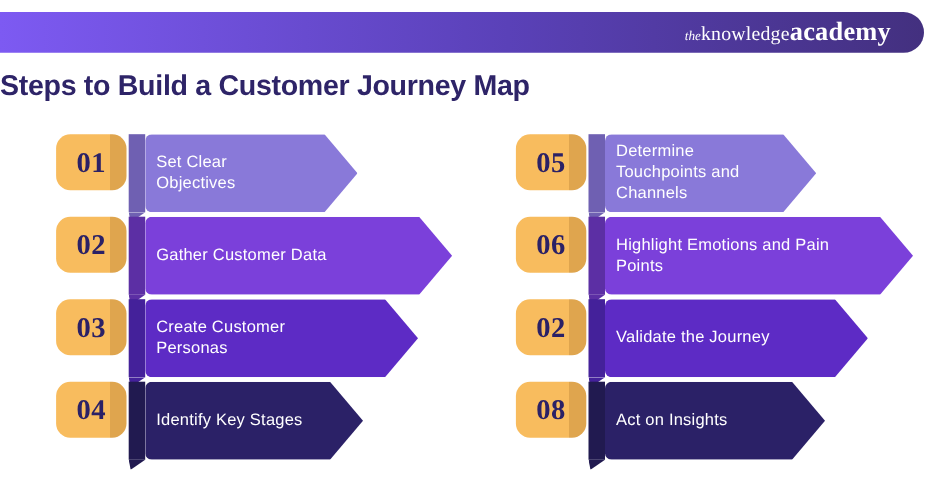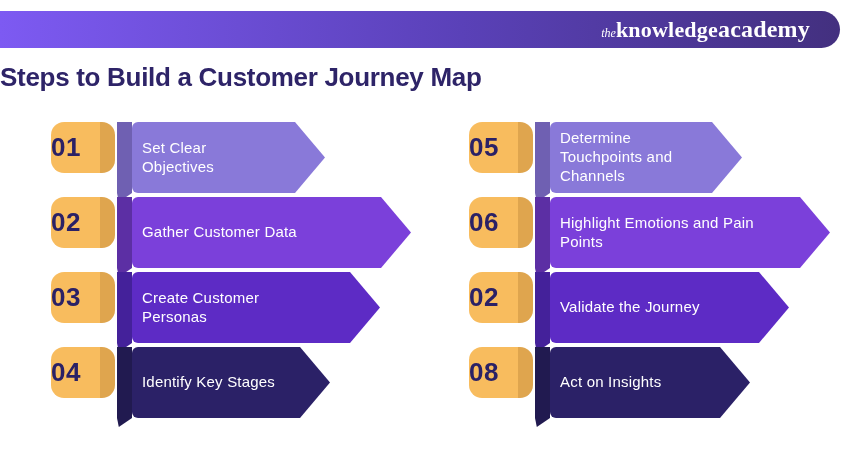--- a/index.html
+++ b/index.html
@@ -20,21 +20,21 @@
     width: 840px; height: 37px;
     background: linear-gradient(90deg, #7d5af2 0%, #5a41b8 55%, #43307f 100%);
     border-radius: 0 19px 19px 0;
     display: flex;
     align-items: center;
     justify-content: flex-end;
     padding-right: 30px;
   }
   .logo { color: #ffffff; font-family: "Liberation Serif", serif; white-space: nowrap; }
   .logo .the { font-style: italic; font-size: 12px; }
-  .logo .knowledge { font-weight: 700; font-size: 22px; letter-spacing: 0.2px; }
+  .logo .knowledge { font-weight: 400; font-size: 18px; letter-spacing: 0.2px; }
   .logo .academy { font-weight: 700; font-size: 24px; letter-spacing: 0.2px; }
 
   
   .title {
     position: absolute;
     top: 62px; left: 0;
     width: 100%;
     text-align: left;
     font-size: 26px;
     font-weight: 700;
@@ -54,22 +54,24 @@
   .col-right { left: 469px; }
 
   .step { display: flex; height: 71px; }
 
   .tab {
     width: 64px; height: 51px;
     border-radius: 13px;
     background: linear-gradient(90deg, #f8bc5e 0%, #f8bc5e 76%, #dfa54e 76%, #dfa54e 100%);
     display: flex;
     align-items: center;
+    justify-content: center;
     flex: none;
     margin-right: 2px;
+    font-family: Liberation Serif, serif;
   }
   .tab .num {
     font-size: 26px;
     font-weight: 700;
     color: #2b2166;
     letter-spacing: 0.5px;
   }
 
   .ribbon { display: flex; height: 71px; }
   .fold {

